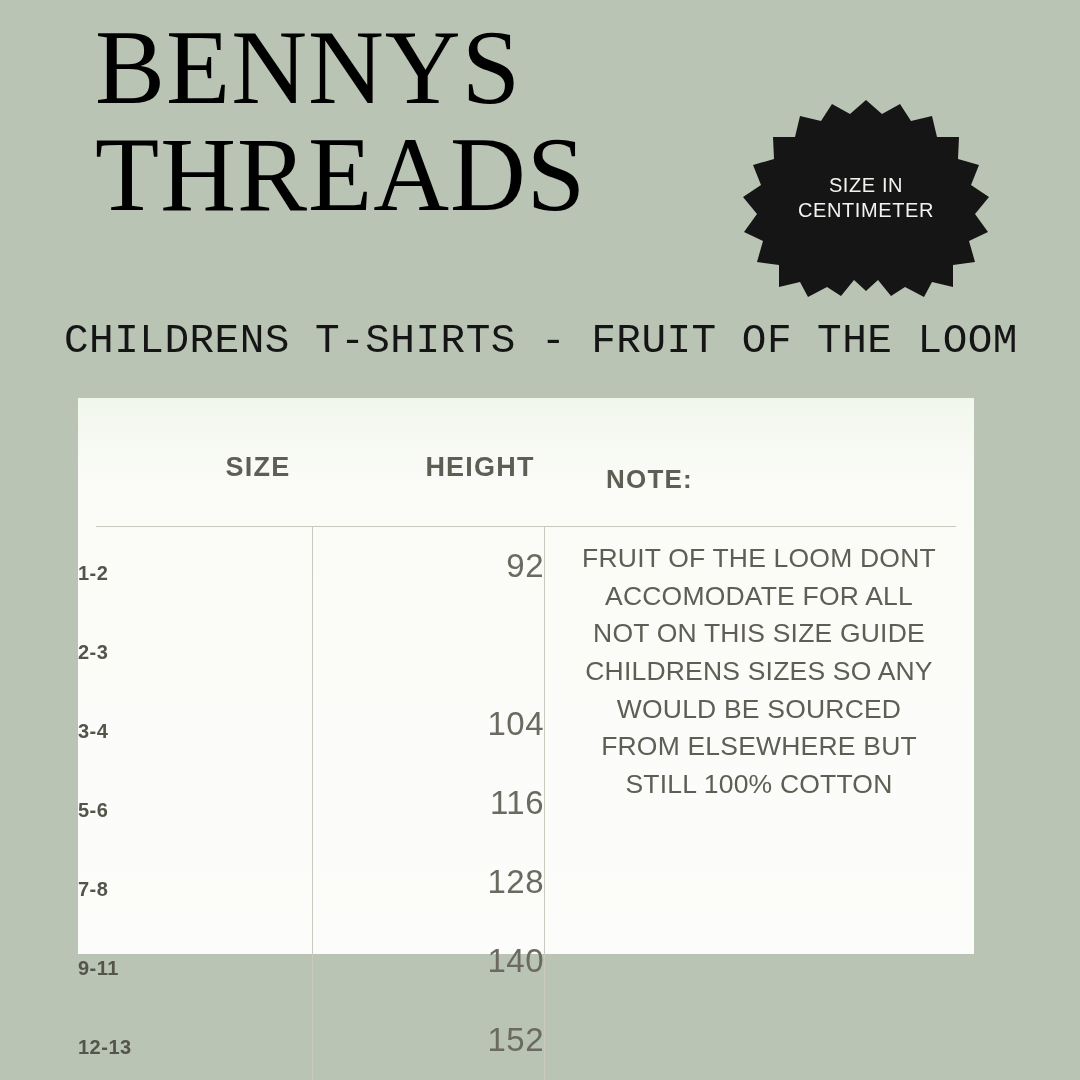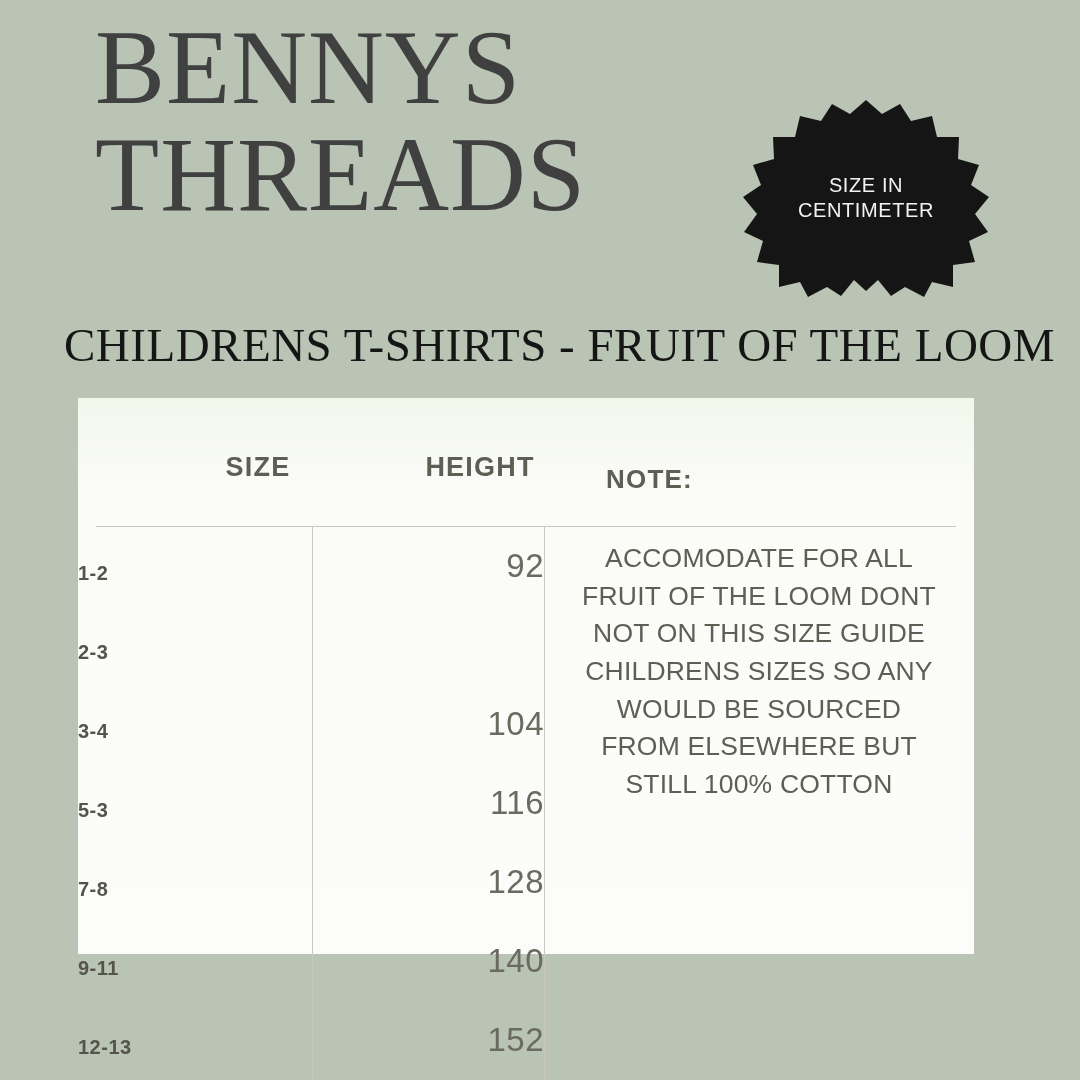--- a/index.html
+++ b/index.html
@@ -21,38 +21,38 @@
     top: 0;
     left: 0;
     width: 1080px;
     height: 400px;
   }
   .brand {
     position: absolute;
     left: 95px;
     top: 18px;
     width: 620px;
-    color: #404040;
+    color: #000000;
     font-family: "Liberation Serif", serif;
     font-size: 105px;
     line-height: 0.96;
     letter-spacing: 1px;
     font-weight: 400;
   }
   .brand .line1 { display: block; }
   .brand .line2 { display: block; margin-top: 6px; }
 
   .subtitle {
     position: absolute;
     left: 64px;
     top: 318px;
     width: 900px;
     color: #151515;
-    font-family: Liberation Serif, serif;
-    font-size: 47px;
+    font-family: Liberation Mono, monospace;
+    font-size: 41px;
     letter-spacing: 0.5px;
     white-space: nowrap;
   }
 
   
   .badge-wrap {
     position: absolute;
     left: 742px;
     top: 98px;
     width: 248px;
@@ -225,40 +225,40 @@
       <div class="cell-height">92</div>
     </div>
     <div class="row">
       <div class="cell-size">2-3</div>
     </div>
     <div class="row">
       <div class="cell-size">3-4</div>
       <div class="cell-height">104</div>
     </div>
     <div class="row">
-      <div class="cell-size">5-3</div>
+      <div class="cell-size">5-6</div>
       <div class="cell-height">116</div>
     </div>
     <div class="row">
       <div class="cell-size">7-8</div>
       <div class="cell-height">128</div>
     </div>
     <div class="row">
       <div class="cell-size">9-11</div>
       <div class="cell-height">140</div>
     </div>
     <div class="row">
       <div class="cell-size">12-13</div>
       <div class="cell-height">152</div>
     </div>
   </div>
 
   <div class="note-body">
+    <div>FRUIT OF THE LOOM DONT</div>
     <div>ACCOMODATE FOR ALL</div>
-    <div>FRUIT OF THE LOOM DONT</div>
     <div>NOT ON THIS SIZE GUIDE</div>
     <div>CHILDRENS SIZES SO ANY</div>
     <div>WOULD BE SOURCED</div>
     <div>FROM  ELSEWHERE BUT</div>
     <div>STILL 100% COTTON</div>
   </div>
 
 </div>
 
 </body></html>

